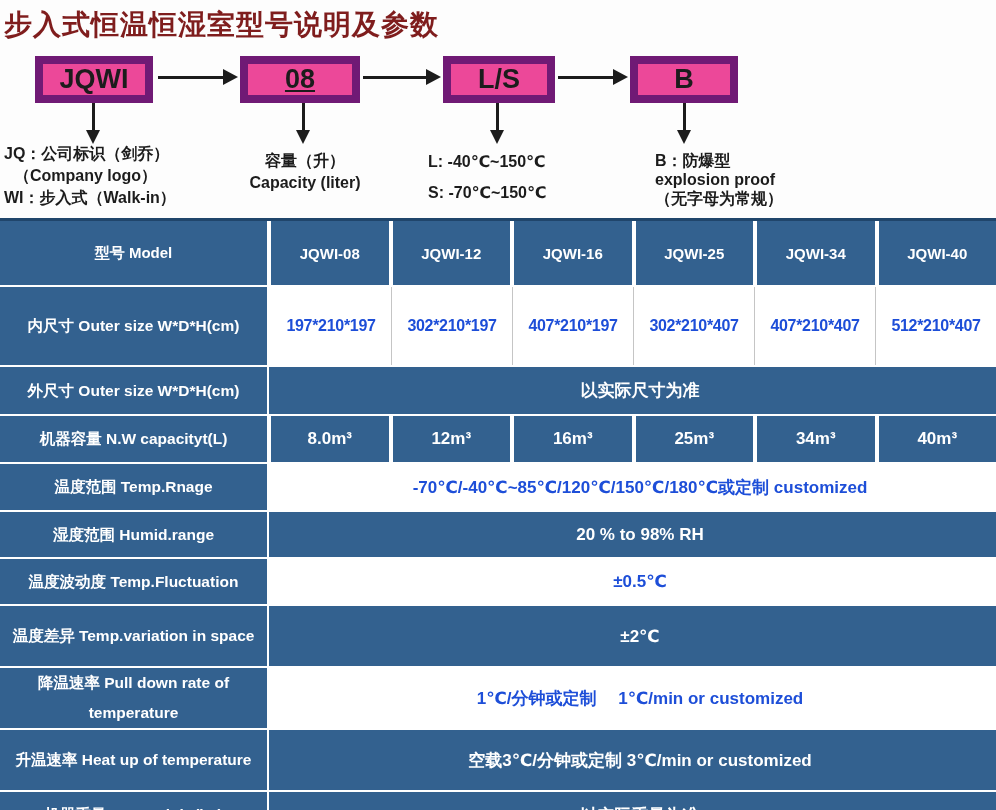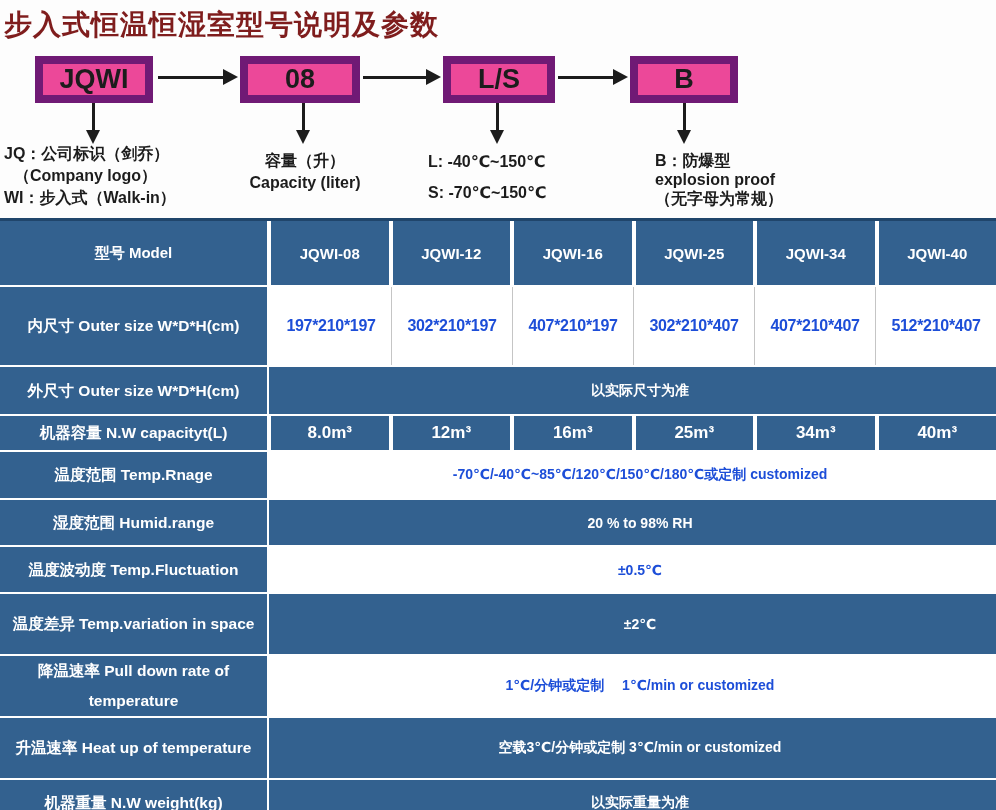--- a/index.html
+++ b/index.html
@@ -46,44 +46,44 @@
     display:flex; align-items:center; justify-content:center;
     text-align:center; font-weight:bold;
   }
   .cell.blue { background:#33618f; color:#ffffff; }
   .cell.white { background:#ffffff; color:#1d4ed8; }
   .lbl { width:267px; font-size:15.5px; line-height:30px; padding:0 4px; }
   .val { flex:1; margin-left:4px; font-size:17px; }
   .val.white { margin-left:4px; border-left:1px solid #c5c5c5; }
   .val.white.first { border-left:none; }
   .val.white + .val.white { margin-left:0; }
-  .vspan { flex:1; margin-left:2px; font-size:14px;padding-left:15px; }
+  .vspan { flex:1; margin-left:2px; font-size:17px;padding-left:15px; }
   .innerv { font-size:16px; letter-spacing:-0.3px; }
   .r-header { height:64px; } .r-header .cell { font-size:15px; }
   .r-inner  { height:78px; }
   .r-outer  { height:47px; }
-  .r-cap    { height:34px; }
+  .r-cap    { height:46px; }
   .r-trange { height:46px; }
   .r-humid  { height:45px; }
   .r-fluct  { height:45px; }
   .r-var    { height:60px; }
   .r-pull   { height:60px; }
   .r-heat   { height:60px; }
   .r-weight { height:46px; margin-bottom:0; }
 </style>
 </head>
 <body>
 
 <div class="stage">
 
   <div class="page-title">步入式恒温恒湿室型号说明及参数</div>
 
   <div class="diagram">
     <div class="dbox" style="left:35px;  width:118px;">JQWI</div>
-    <div class="dbox" style="left:240px; width:120px;">08</div>
+    <div class="dbox" style="left:240px; width:120px;text-decoration:underline;">08</div>
     <div class="dbox" style="left:443px; width:112px;">L/S</div>
     <div class="dbox" style="left:630px; width:108px;">B</div>
 
     <div class="arrow-h" style="left:158px; width:66px;"></div>
     <div class="arrow-h" style="left:363px; width:64px;"></div>
     <div class="arrow-h" style="left:558px; width:56px;"></div>
 
     <div class="arrow-v" style="left:92px;"></div>
     <div class="arrow-v" style="left:302px;"></div>
     <div class="arrow-v" style="left:496px;"></div>

